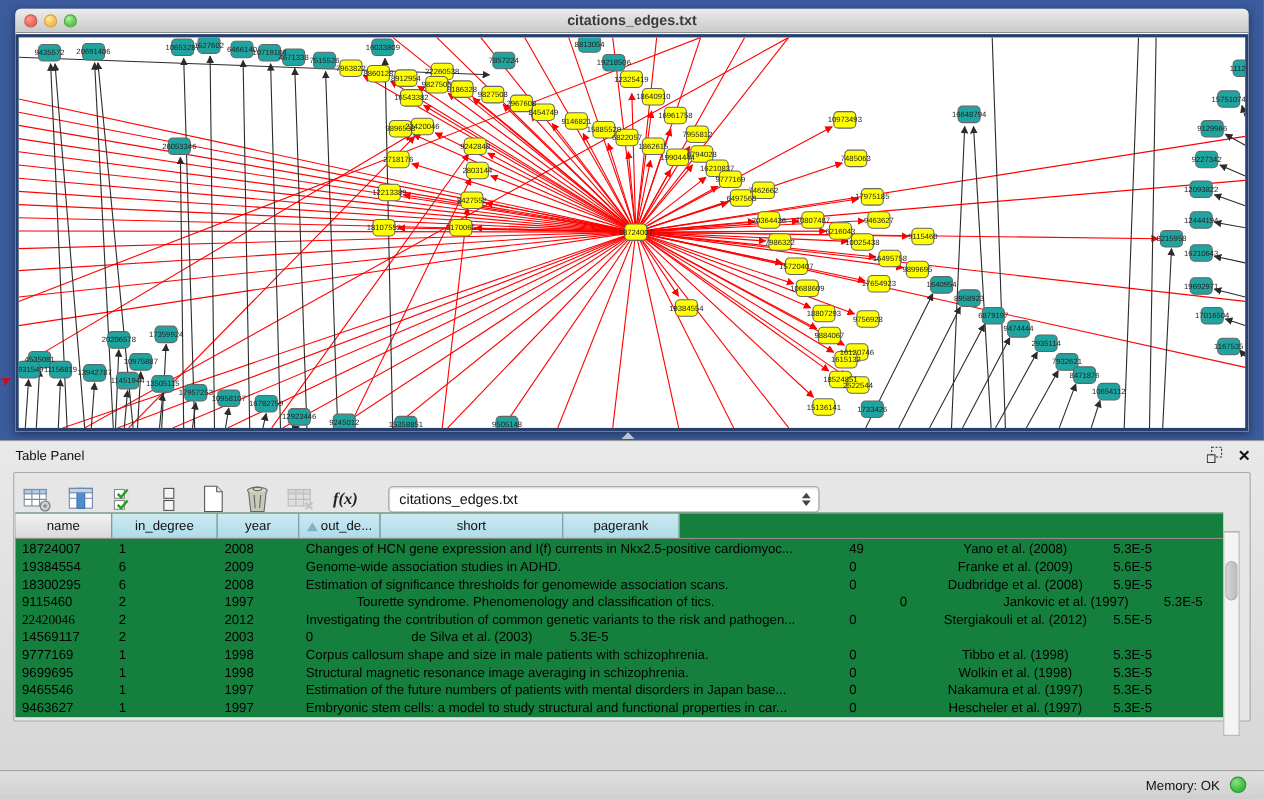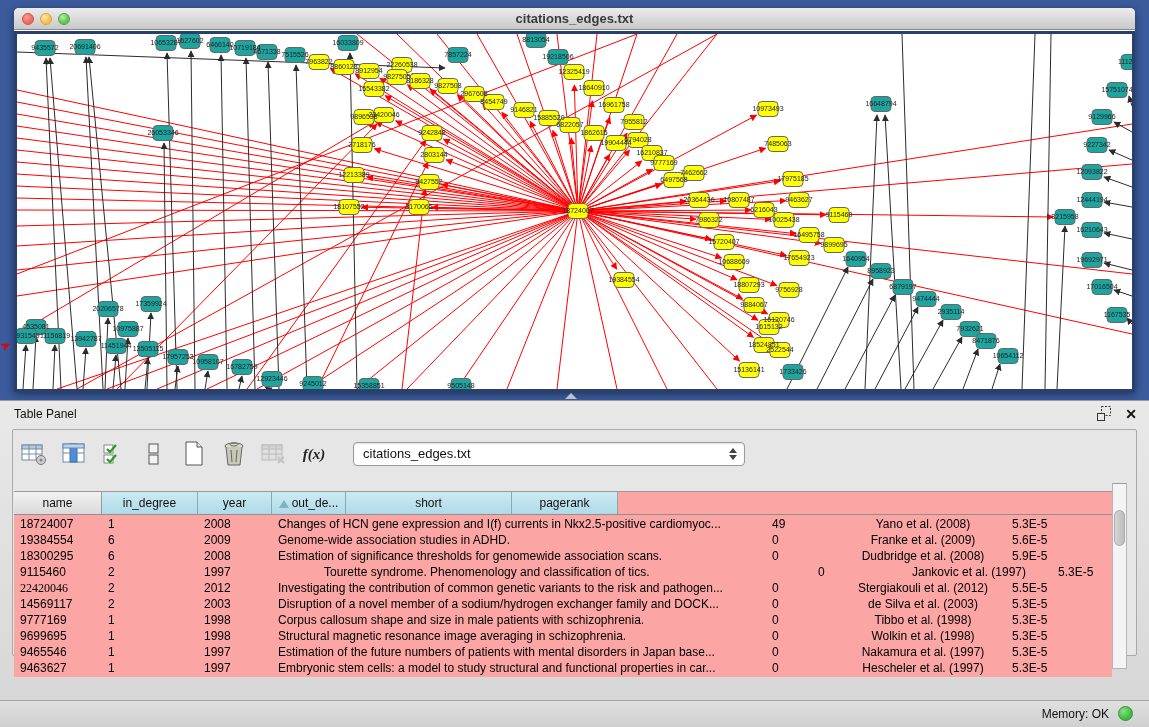--- a/index.html
+++ b/index.html
@@ -49,22 +49,22 @@
   .combo { margin-left:14px; width:392px; height:24px; background:#fff;
     border:1px solid #9a9a9a; border-radius:4px; position:relative;
     font-size:13px; color:#111; line-height:22px; padding-left:9px;
     box-shadow:inset 0 1px 2px rgba(0,0,0,.12); }
   .combo-arrows { position:absolute; right:6px; top:3px; width:10px; height:16px;
     display:flex; flex-direction:column; align-items:center; justify-content:center; gap:2px; }
   .tri-up { width:0;height:0;border-left:4px solid transparent;border-right:4px solid transparent;border-bottom:5px solid #444; }
   .tri-dn { width:0;height:0;border-left:4px solid transparent;border-right:4px solid transparent;border-top:5px solid #444; }
 
   
-  .grid { position:absolute; left:1px; top:61px; width:1098px; height:186px;
-    background:#fca5a5; border-top:1px solid #9a9a9a; }
+  .grid { position:absolute; left:1px; top:36px; width:1098px; height:186px;
+    background:#15803d; border-top:1px solid #9a9a9a; }
   .hdr-row { display:flex; height:23px; border-bottom:1px solid #8f8f8f; }
   .hdr-cell { background:linear-gradient(#cdeaf3,#aedbe8); border-right:1px solid #8aa9b4;
     font-size:12px; color:#111; text-align:center; line-height:22px;
     overflow:hidden; white-space:nowrap; flex:none; }
   .hdr-cell.grey { background:linear-gradient(#f2f2f2,#dadada); border-right:1px solid #9a9a9a; }
   .sort-tri { display:inline-block; width:0; height:0; margin-right:3px;
     border-left:5px solid transparent; border-right:5px solid transparent;
     border-bottom:8px solid #7fb2c4; vertical-align:-1px; }
   .body-rows { position:absolute; left:0; top:24px; right:0; bottom:0; overflow:hidden; }
   .t-row { display:flex; height:16px; }
@@ -641,21 +641,20 @@
             <div class="t-cell" style="width: 74px;">2012</div>
             <div class="t-cell" style="width: 494px;">Investigating the contribution of common genetic variants to the risk and pathogen...</div>
             <div class="t-cell" style="width: 74px;">0</div>
             <div class="t-cell center" style="width: 166px;">Stergiakouli et al. (2012)</div>
             <div class="t-cell" style="width: 106px;">5.5E-5</div>
           </div>
           <div class="t-row">
             <div class="t-cell" style="width: 88px;">14569117</div>
             <div class="t-cell" style="width: 96px;">2</div>
             <div class="t-cell" style="width: 74px;">2003</div>
-            <div class="t-cell" style="width: 494px;">Disruption of a novel member of a sodium/hydrogen exchanger family and DOCK...</div>
             <div class="t-cell" style="width: 74px;">0</div>
             <div class="t-cell center" style="width: 166px;">de Silva et al. (2003)</div>
             <div class="t-cell" style="width: 106px;">5.3E-5</div>
           </div>
           <div class="t-row">
             <div class="t-cell" style="width: 88px;">9777169</div>
             <div class="t-cell" style="width: 96px;">1</div>
             <div class="t-cell" style="width: 74px;">1998</div>
             <div class="t-cell" style="width: 494px;">Corpus callosum shape and size in male patients with schizophrenia.</div>
             <div class="t-cell" style="width: 74px;">0</div>

